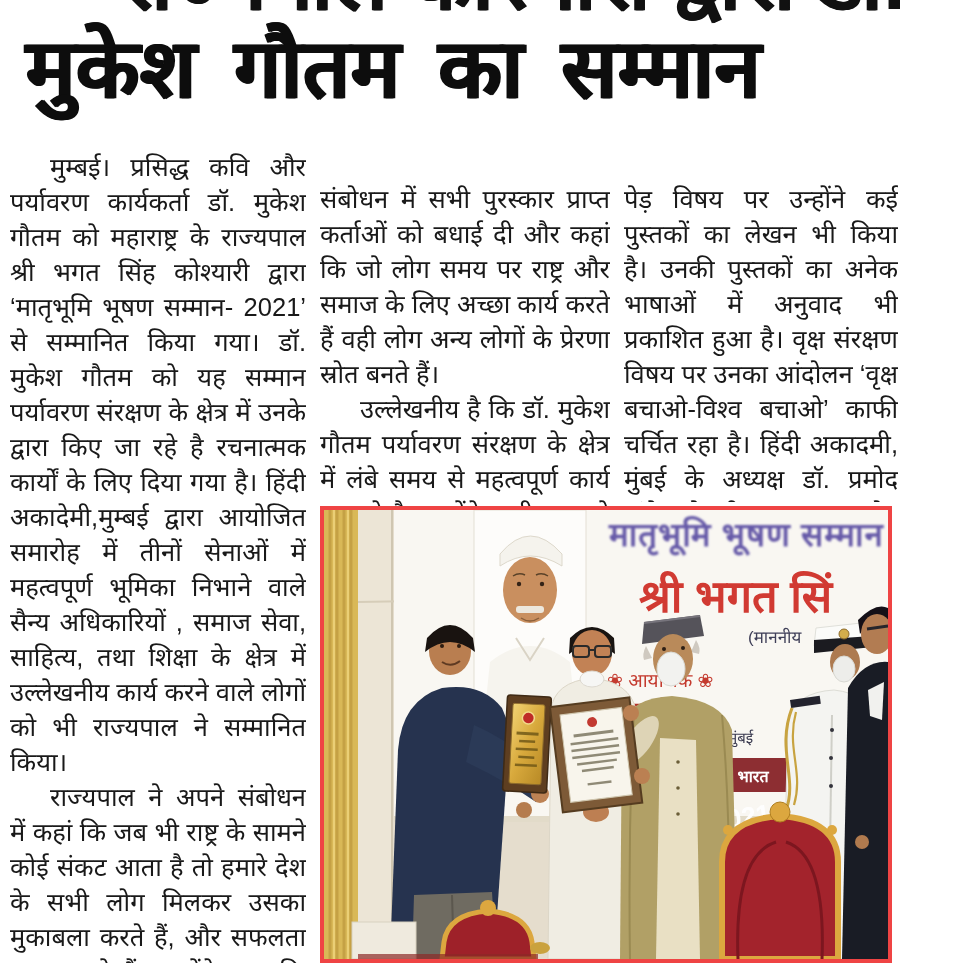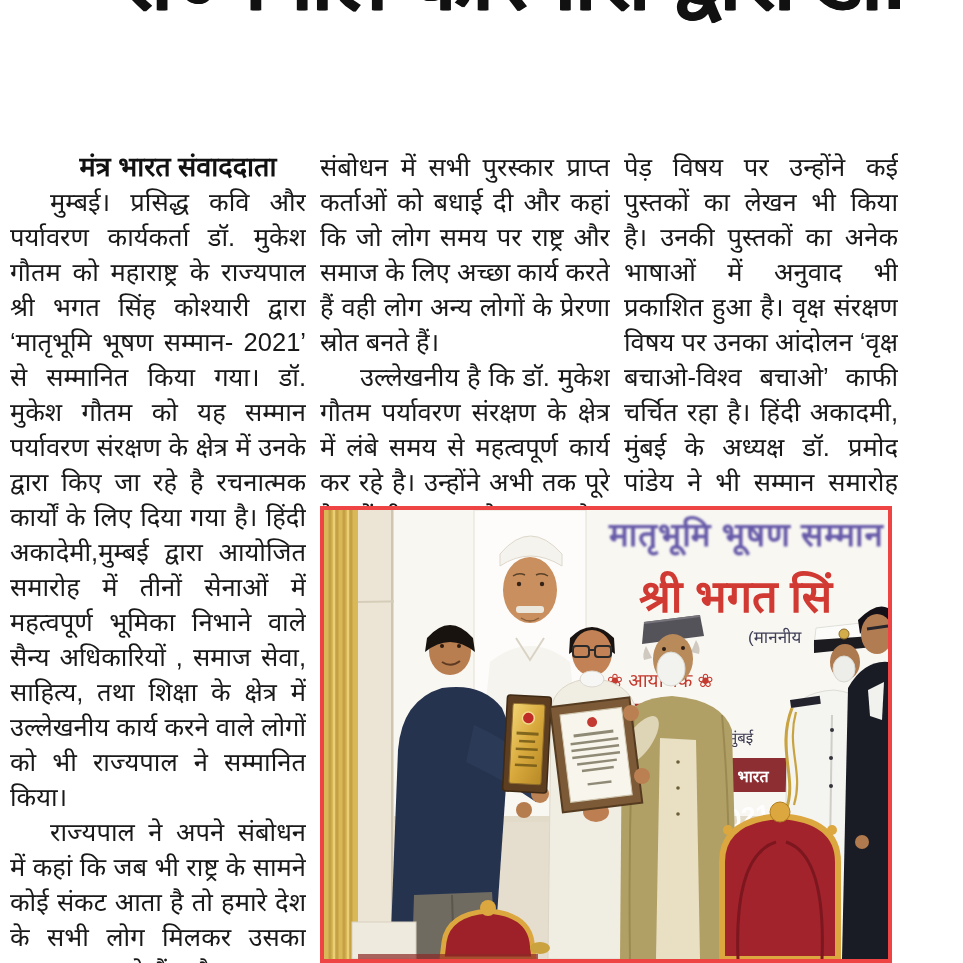--- a/index.html
+++ b/index.html
@@ -13,43 +13,43 @@
         text-shadow:1px 0 0 #111,-1px 0 0 #111;}
   .headline-main{position:absolute;left:26px;top:22px;width:930px;margin:0;
         font-size:82px;line-height:1.15;font-weight:900;color:#0d0d0d;white-space:nowrap;
         letter-spacing:1px;word-spacing:14px;
         text-shadow:1.5px 0 0 #0d0d0d,-1px 0 0 #0d0d0d;}
 
   
   .col{position:absolute;top:150px;font-size:25.5px;line-height:35px;text-align:justify;
         color:#191919;}
   .col p{margin:0;text-indent:40px;}
-  .col p.cont{text-indent:0;}
+  .col p.cont{text-indent:0;margin-top:32px;}
   .col1{left:10px;width:296px;height:815px;overflow:hidden;}
   .col2{left:320px;width:290px;height:356px;overflow:hidden;}
   .col3{left:624px;width:274px;height:352px;overflow:hidden;}
   .byline{font-weight:700;font-size:27px;text-align:center;margin:0 0 3px 0;color:#111;}
 
   
   .photo{position:absolute;left:320px;top:506px;width:572px;height:457px;
         border:4px solid #ef4444;box-sizing:border-box;background:#e5ddcd;}
   .photo svg{display:block;}
 </style>
 </head>
 <body>
 
 <div class="page">
 
   <div class="headline-clip">
     <div class="l1">राज्यपाल कोश्यारी द्वारा डॉ.</div>
   </div>
 
+  <h1 class="headline-main">मुकेश गौतम का सम्मान</h1>
 
   <div class="col col1">
-    <p class="byline">मंत्र भारत संवाददाता</p>
     <p>मुम्बई। प्रसिद्ध कवि और पर्यावरण कार्यकर्ता डॉ. मुकेश गौतम को महाराष्ट्र के राज्यपाल श्री भगत सिंह कोश्यारी द्वारा ‘मातृभूमि भूषण सम्मान- 2021’ से सम्मानित किया गया। डॉ. मुकेश गौतम को यह सम्मान पर्यावरण संरक्षण के क्षेत्र में उनके द्वारा किए जा रहे है रचनात्मक कार्यों के लिए दिया गया है। हिंदी अकादेमी,मुम्बई द्वारा आयोजित  समारोह में तीनों सेनाओं में महत्वपूर्ण भूमिका निभाने वाले  सैन्य अधिकारियों , समाज सेवा, साहित्य, तथा शिक्षा के क्षेत्र में उल्लेखनीय कार्य करने वाले लोगों को भी राज्यपाल ने सम्मानित किया।</p>
     <p>राज्यपाल ने अपने संबोधन में कहां कि जब भी राष्ट्र के सामने कोई संकट आता है तो हमारे देश के सभी लोग मिलकर उसका मुकाबला करते हैं, और सफलता प्राप्त करते हैं। उन्होंने कहा कि कोविड-19 से भी निपटने में हमारे देश के लोगों ने केंद्र तथा राज्य सरकारों के साथ मिलकर</p>
   </div>
 
   <div class="col col2">
     <p class="cont">संबोधन में सभी पुरस्कार प्राप्त कर्ताओं को बधाई दी और कहां कि जो लोग समय पर राष्ट्र और समाज के लिए अच्छा कार्य करते हैं वही लोग अन्य लोगों के प्रेरणा स्रोत बनते हैं।</p>
     <p>उल्लेखनीय है कि डॉ. मुकेश गौतम पर्यावरण संरक्षण के क्षेत्र में लंबे समय से महत्वपूर्ण कार्य कर रहे है। उन्होंने अभी तक पूरे देश में तीस हजार पेड़ लगाए है।</p>
   </div>
 
   <div class="col col3">

